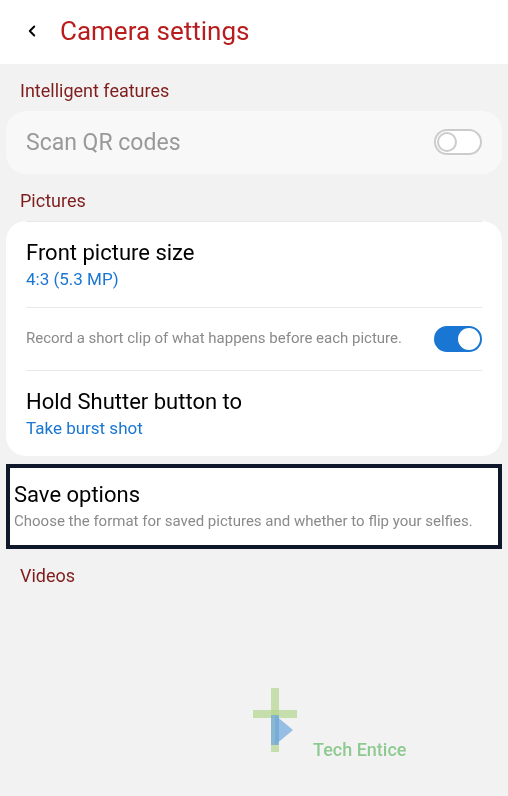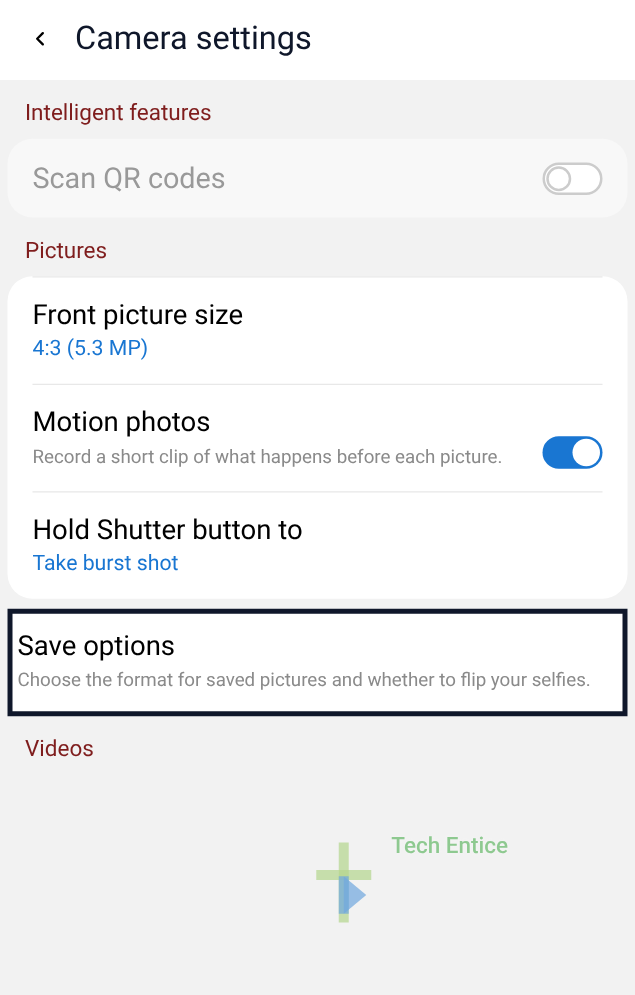--- a/index.html
+++ b/index.html
@@ -25,40 +25,40 @@
       width: 24px;
       height: 24px;
       margin-right: 16px;
       display: flex;
       align-items: center;
       justify-content: center;
     }
     .header-title {
       font-size: 26px;
       font-weight: 400;
-      color: #0f172a;
+      color: #b91c1c;
     }
     .section-label {
       padding: 16px 20px 10px 20px;
       font-size: 18px;
       color: #7f1d1d;
       font-weight: 400;
     }
     .card {
       background: #fff;
       margin: 0 6px;
       border-radius: 20px;
     }
     .card-muted {
       background: #f8f8f8;
     }
     .list-item {
       padding: 18px 20px;
       display: flex;
-      align-items: flex-end;
+      align-items: flex-start;
       justify-content: space-between;
     }
     .list-item-content {
       flex: 1;
     }
     .item-title {
       font-size: 22px;
       color: #000;
       font-weight: 400;
       margin-bottom: 4px;
@@ -118,24 +118,24 @@
       top: 2px;
     }
     .highlight-box {
       border: 4px solid #0f172a;
       padding: 14px 4px;
       margin: 0 6px;
       background: #fff;
     }
     .watermark {
       position: absolute;
-      bottom: 50px;
+      bottom: 36px;
       left: 245px;
       display: flex;
-      align-items: flex-start;
+      align-items: flex-end;
       opacity: 0.6;
       z-index: 10;
     }
     .watermark-logo {
       width: 60px;
       height: 80px;
       position: relative;
     }
     .watermark-text {
       color: #4caf50;
@@ -176,21 +176,20 @@
   <div class="divider"></div>
   <div class="list-item">
     <div class="list-item-content">
       <div class="item-title">Front picture size</div>
       <div class="item-value">4:3 (5.3 MP)</div>
     </div>
   </div>
   <div class="divider"></div>
   <div class="list-item">
     <div class="list-item-content">
-      <div class="item-title">Motion photos</div>
       <div class="item-desc">Record a short clip of what happens before each picture.</div>
     </div>
     <div class="toggle toggle-on">
       <div class="knob"></div>
     </div>
   </div>
   <div class="divider"></div>
   <div class="list-item">
     <div class="list-item-content">
       <div class="item-title">Hold Shutter button to</div>

